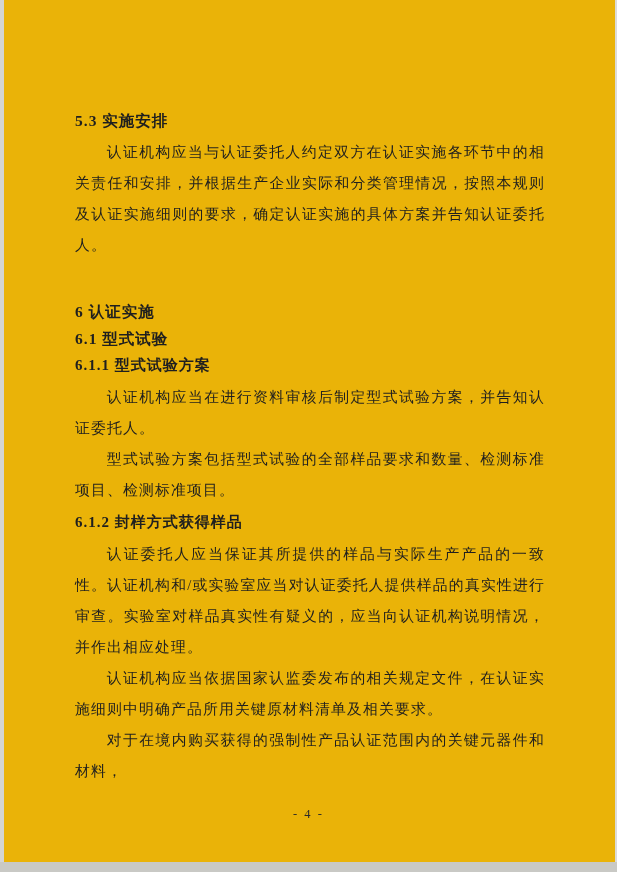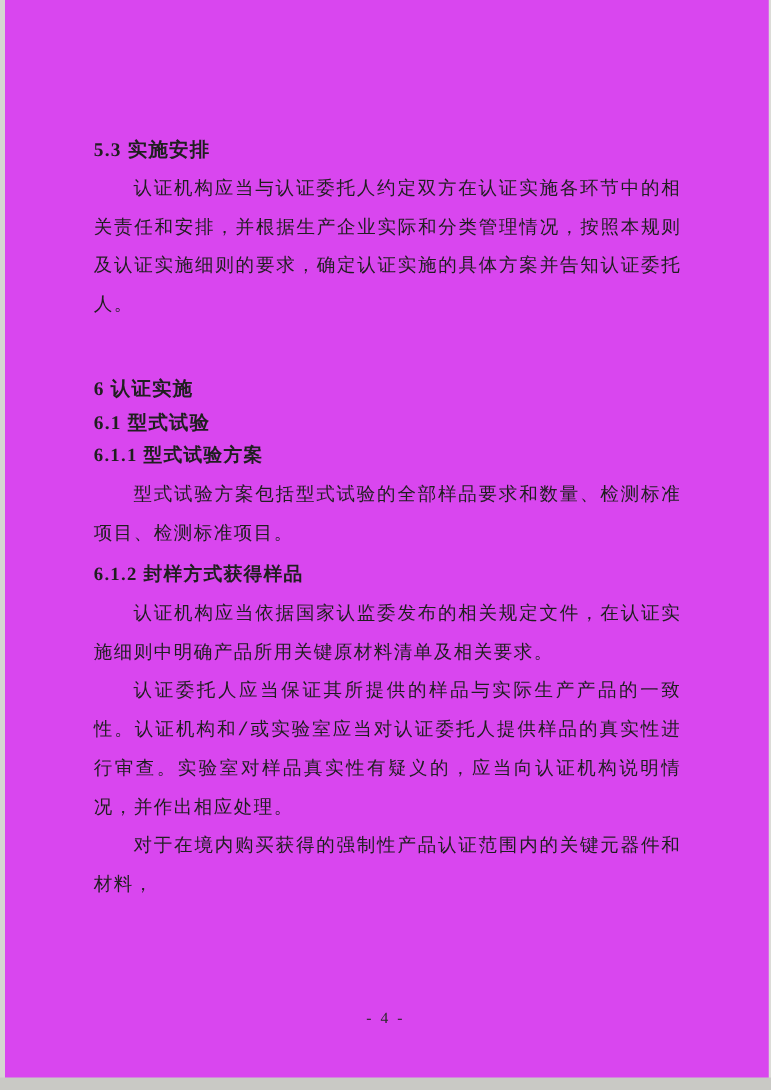--- a/index.html
+++ b/index.html
@@ -4,21 +4,21 @@
 <style>
   html, body {
     margin: 0;
     padding: 0;
     background: #ffffff;
   }
   .page {
     position: relative;
     width: 617px;
     height: 872px;
-    background: #d946ef;
+    background: #eab308;
     overflow: hidden;
     font-family: "Liberation Serif", "DejaVu Serif", serif;
     color: #1f1f1f;
   }
   .edge-left {
     position: absolute;
     left: 0; top: 0;
     width: 4px; height: 100%;
     background: #d5d5d1;
   }
@@ -49,21 +49,20 @@
   .lvl1, .lvl2 { font-size: 15.5px; }
   .lvl3 { font-size: 15px; }
   .section-gap { margin-top: 40px; }
   .para {
     margin: 0;
     font-size: 14.8px;
     line-height: 31px;
     text-indent: 2.15em;
     text-align: justify;
     letter-spacing: 1.2px;
-    font-family: Liberation Mono, monospace;
   }
   .pagenum {
     position: absolute;
     left: 0;
     width: 100%;
     bottom: 50px;
     text-align: center;
     font-size: 12.5px;
     letter-spacing: 2px;
     color: #2a2a2a;
@@ -78,22 +77,23 @@
   <div class="edge-bottom"></div>
 
   <div class="content">
     <div class="h lvl2">5.3 实施安排</div>
     <p class="para">认证机构应当与认证委托人约定双方在认证实施各环节中的相关责任和安排，并根据生产企业实际和分类管理情况，按照本规则及认证实施细则的要求，确定认证实施的具体方案并告知认证委托人。</p>
 
     <div class="h lvl1 section-gap">6 认证实施</div>
     <div class="h lvl2">6.1 型式试验</div>
 
     <div class="h lvl3">6.1.1 型式试验方案</div>
+    <p class="para">认证机构应当在进行资料审核后制定型式试验方案，并告知认证委托人。</p>
     <p class="para">型式试验方案包括型式试验的全部样品要求和数量、检测标准项目、检测标准项目。</p>
 
     <div class="h lvl3">6.1.2 封样方式获得样品</div>
+    <p class="para">认证委托人应当保证其所提供的样品与实际生产产品的一致性。认证机构和/或实验室应当对认证委托人提供样品的真实性进行审查。实验室对样品真实性有疑义的，应当向认证机构说明情况，并作出相应处理。</p>
     <p class="para">认证机构应当依据国家认监委发布的相关规定文件，在认证实施细则中明确产品所用关键原材料清单及相关要求。</p>
-    <p class="para">认证委托人应当保证其所提供的样品与实际生产产品的一致性。认证机构和/或实验室应当对认证委托人提供样品的真实性进行审查。实验室对样品真实性有疑义的，应当向认证机构说明情况，并作出相应处理。</p>
     <p class="para">对于在境内购买获得的强制性产品认证范围内的关键元器件和材料，</p>
   </div>
 
   <div class="pagenum">- 4 -</div>
 </div>
 
 </body></html>

